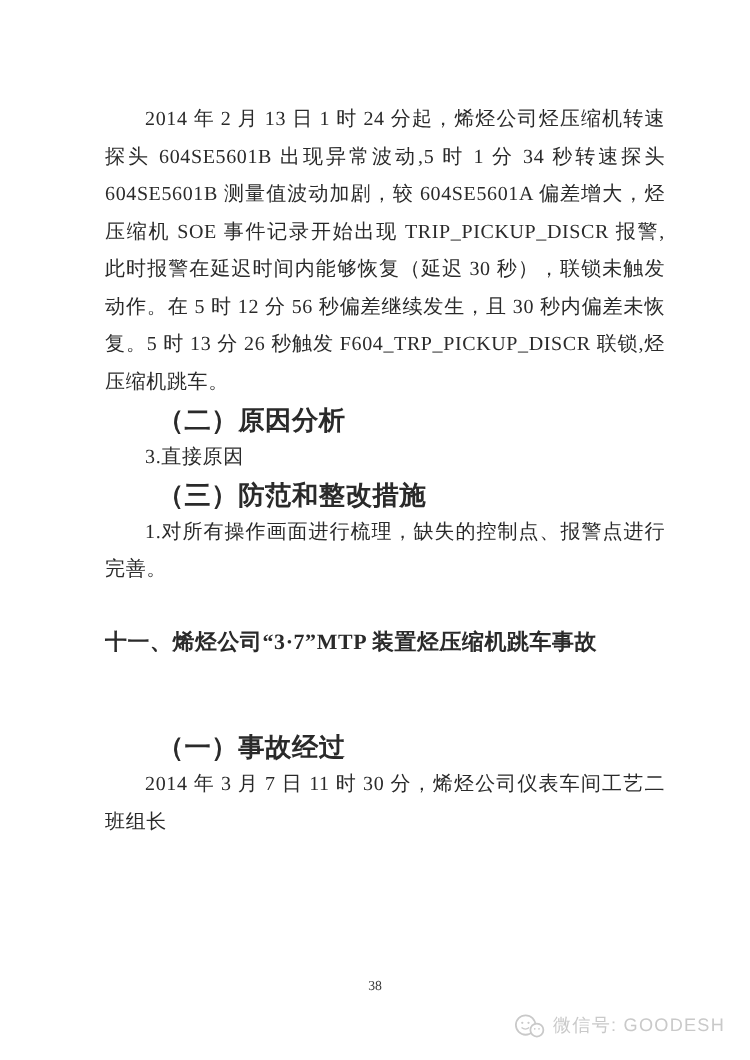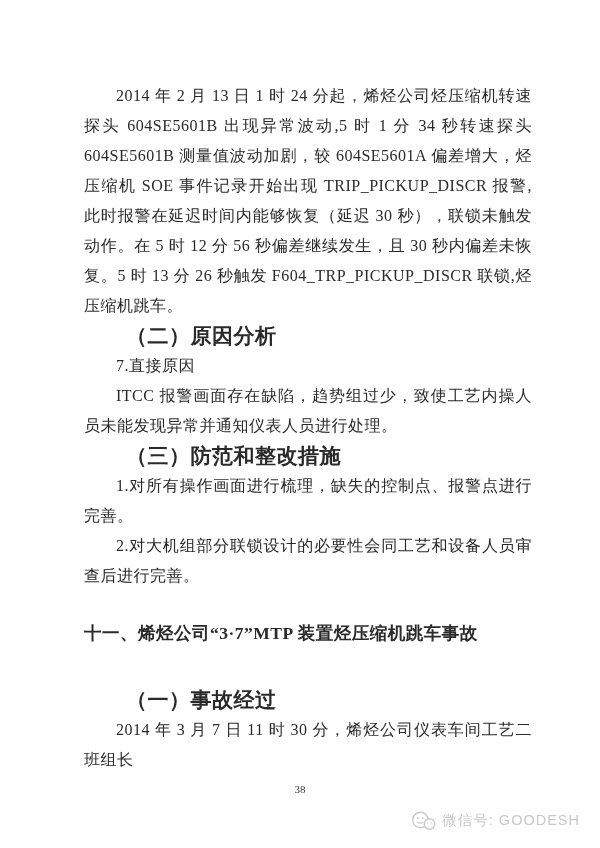--- a/index.html
+++ b/index.html
@@ -29,21 +29,21 @@
   }
   .h2 {
     margin: 0;
     font-size: 21px;
     line-height: 30px;
     text-indent: 2em;
     font-weight: bold;
     letter-spacing: 0.5px;
   }
   .h1 {
-    margin: 26px 0 36px 0;
+    margin: 26px 0 54px 0;
     font-size: 17.5px;
     line-height: 32px;
     font-weight: bold;
     text-indent: 0;
     letter-spacing: 0.5px;
     font-family: Liberation Serif, serif;
   }
   .page-number {
     position: absolute;
     left: 0;
@@ -69,25 +69,23 @@
   .watermark svg { display: block; }
 </style>
 </head>
 <body>
 
 <div class="page">
 
   <div class="content">
     <p class="par">2014 年 2 月 13 日 1 时 24 分起，烯烃公司烃压缩机转速探头 604SE5601B 出现异常波动,5 时 1 分 34 秒转速探头 604SE5601B 测量值波动加剧，较 604SE5601A 偏差增大，烃压缩机 SOE 事件记录开始出现 TRIP_PICKUP_DISCR 报警,此时报警在延迟时间内能够恢复（延迟 30 秒），联锁未触发动作。在 5 时 12 分 56 秒偏差继续发生，且 30 秒内偏差未恢复。5 时 13 分 26 秒触发 F604_TRP_PICKUP_DISCR 联锁,烃压缩机跳车。</p>
     <h3 class="h2">（二）原因分析</h3>
-    <p class="par">7.直接原因</p>
-    <p class="par">ITCC 报警画面存在缺陷，趋势组过少，致使工艺内操人员未能发现异常并通知仪表人员进行处理。</p>
+    <p class="par">3.直接原因</p>
     <h3 class="h2">（三）防范和整改措施</h3>
     <p class="par">1.对所有操作画面进行梳理，缺失的控制点、报警点进行完善。</p>
-    <p class="par">2.对大机组部分联锁设计的必要性会同工艺和设备人员审查后进行完善。</p>
     <h2 class="h1">十一、烯烃公司“3·7”MTP 装置烃压缩机跳车事故</h2>
     <h3 class="h2">（一）事故经过</h3>
     <p class="par">2014 年 3 月 7 日 11 时 30 分，烯烃公司仪表车间工艺二班组长</p>
   </div>
 
   <div class="page-number">38</div>
 
   <div class="watermark">
     <span>
       <svg width="27" height="23" viewBox="0 0 27 23" fill="none" stroke="#c9c9c9" stroke-width="1.4">

